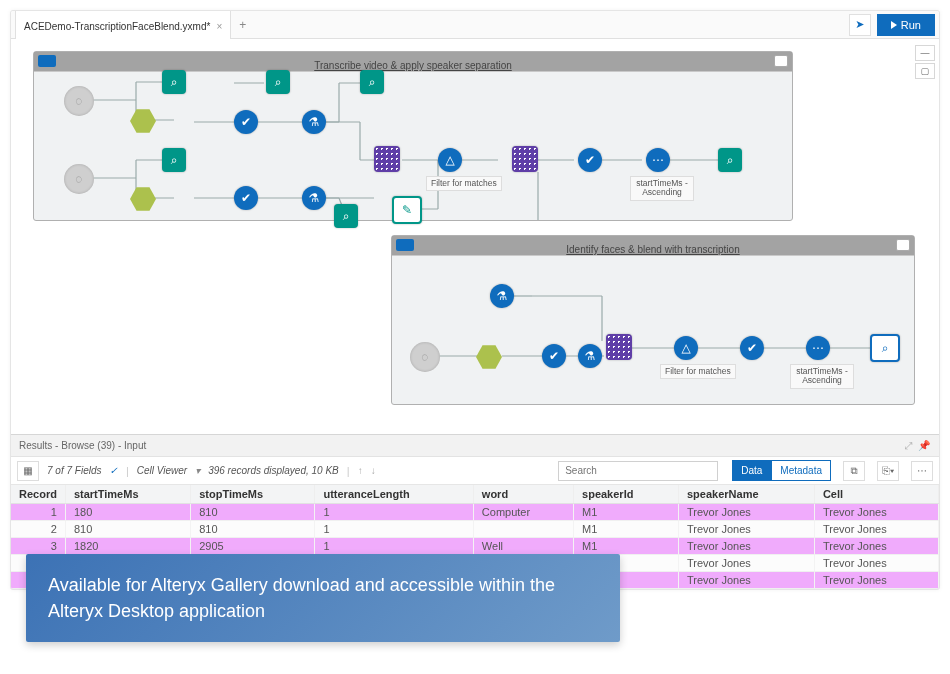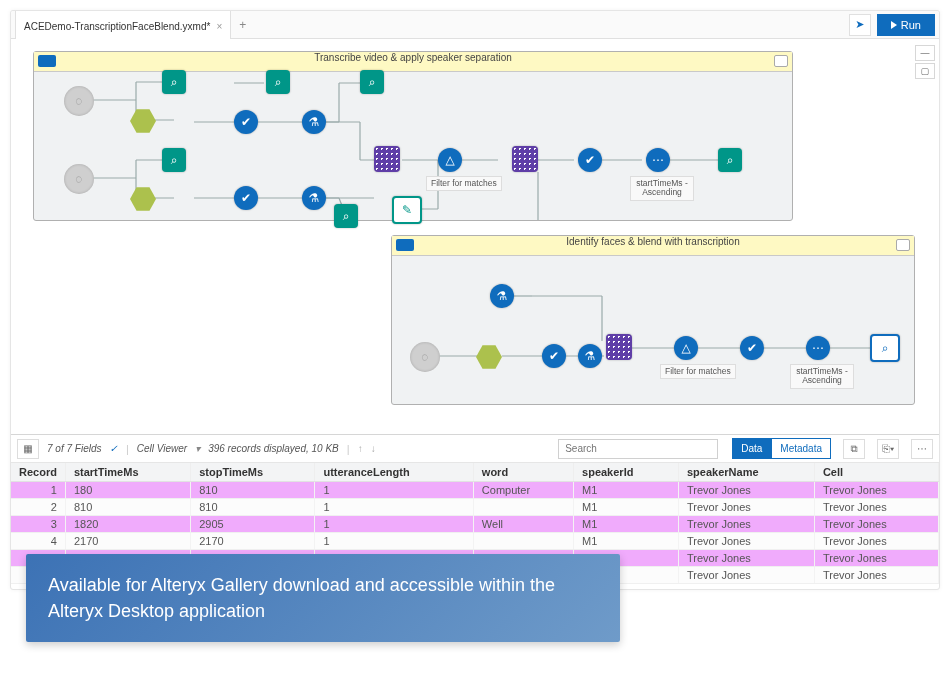--- a/index.html
+++ b/index.html
@@ -18,21 +18,21 @@
 
   
   .stack-btns { position: absolute; right: 4px; top: 34px; display: flex; flex-direction: column; gap: 2px; z-index:3;}
   .stack-btns .sq { width: 20px; height: 16px; border: 1px solid #d7d7d7; background: #fff; display:flex; align-items:center; justify-content:center; font-size:9px; color:#666;}
 
   
   .canvas-wrap { background: #fff; height: 395px; position: relative; overflow: hidden; }
   .canvas-inner { position:absolute; left:10px; top:6px; right:10px; bottom:6px; }
 
   .container-box { position: absolute; border: 1px solid #b0b0b0; background: #f0f2f3; border-radius: 3px; }
-  .container-title { height: 20px; border-bottom: 1px solid #c9c9c9; background: #fef9c3; font-size: 10px; color: #444; display: flex; align-items: flex-start; justify-content: center; position: relative; }
+  .container-title { height: 20px; border-bottom: 1px solid #c9c9c9; background: #a3a3a3; font-size: 10px; color: #444; display: flex; align-items: flex-end; justify-content: center; position: relative; text-decoration: underline; }
   .container-title .cdot { position:absolute; left:4px; top:3px; width:18px; height:12px; background:#0f6cbd; border-radius:2px; }
   .container-title .cmin { position:absolute; right:4px; top:3px; width:14px; height:12px; border:1px solid #aaa; background:#fff; border-radius:2px; }
 
   .tool { position: absolute; width: 24px; height: 24px; border-radius: 50%; display: flex; align-items: center; justify-content: center; font-size: 12px; color: #fff; box-shadow: 0 0 2px rgba(0,0,0,0.3); }
   .tool.teal { background: #009688; border-radius: 4px; }
   .tool.hex { background: #acc14d; width:26px; height:26px; clip-path: polygon(25% 5%, 75% 5%, 100% 50%, 75% 95%, 25% 95%, 0 50%); border-radius:0; box-shadow:none; }
   .tool.blue { background: #0f6cbd; }
   .tool.purple { background: #5f3ea7; border-radius: 4px; width:26px; height:26px; background-image: radial-gradient(#fff 1px, transparent 1px); background-size: 5px 5px; }
   .tool.gray { background: #cfcfcf; width:30px; height:30px; border-radius:50%; color:#777; box-shadow:inset 0 0 3px rgba(0,0,0,.2);}
   .tool.outline { background:#fff; border:2px solid #0f6cbd; border-radius:4px; color:#0f6cbd; width:30px; height:28px;}
@@ -192,20 +192,26 @@
         <div class="anno" style="left:268px; top:128px;">Filter for matches</div>
         <div class="tool blue" style="left:348px; top:100px;">✔</div>
         <div class="tool blue" style="left:414px; top:100px;">⋯</div>
         <div class="anno" style="left:398px; top:128px; width:64px;">startTimeMs - Ascending</div>
         <div class="tool outline" style="left:478px; top:98px;">⌕</div>
       </div>
     </div>
   </div>
 
   <div class="results-panel">
+    <div class="results-head">
+      <span>Results - Browse (39) - Input</span>
+      <span class="spacer"></span>
+      <span class="p-icon">⤢</span>
+      <span class="p-icon">📌</span>
+    </div>
     <div class="results-toolbar">
       <div class="rt-btn">▦</div>
       <span class="rt-text">7 of 7 Fields</span>
       <span class="rt-text" style="color:#0f6cbd">✓</span>
       <span class="rt-sep">|</span>
       <span class="rt-text">Cell Viewer</span>
       <span class="rt-text" style="color:#888">▾</span>
       <span class="rt-text">396 records displayed, 10 KB</span>
       <span class="rt-sep">|</span>
       <span class="rt-text" style="color:#aaa;">↑</span>

